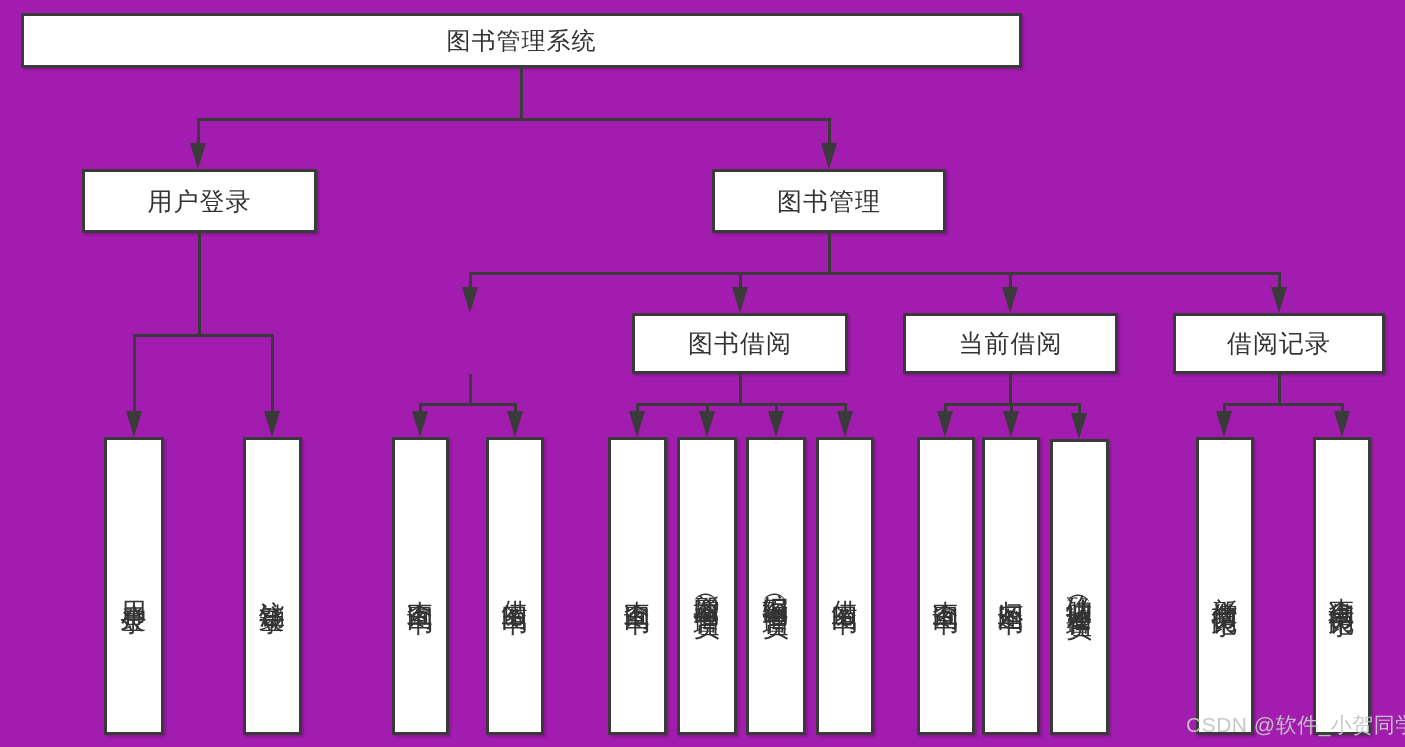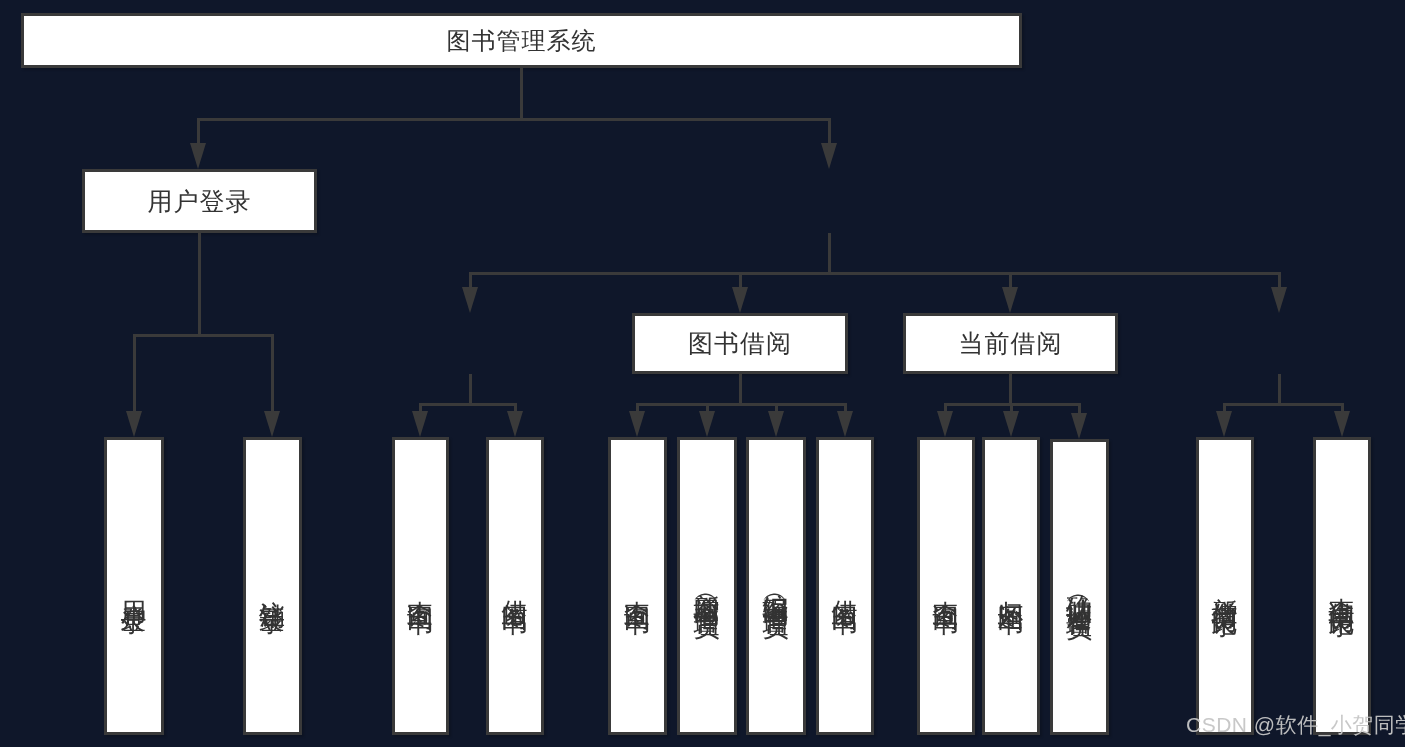--- a/index.html
+++ b/index.html
@@ -1,20 +1,20 @@
 <!DOCTYPE html>
 <html><head>
 <meta charset="utf-8">
 <style>
   html, body { margin: 0; padding: 0; background: #fff; }
   #stage {
     position: relative;
     width: 1405px;
     height: 747px;
-    background: #0f172a;
+    background: #a21caf;
     overflow: hidden;
     font-family: "Liberation Sans", "DejaVu Sans", sans-serif;
     text-decoration: underline;
   }
   .box {
     position: absolute;
     box-sizing: border-box;
     background: #ffffff;
     border: 3px solid #3a3a3a;
     box-shadow: 2px 2px 2px rgba(0,0,0,0.18);
@@ -56,23 +56,25 @@
   }
 </style>
 </head>
 <body>
 
 <div id="stage">
 
   <div class="box h-root" style="left:21px; top:13px; width:1001px; height:55px">图书管理系统</div>
 
   <div class="box h2" style="left:82px; top:169px; width:235px; height:64px">用户登录</div>
+  <div class="box h2" style="left:712px; top:169px; width:234px; height:64px">图书管理</div>
 
   <div class="box h2" style="left:632px; top:313px; width:216px; height:61px">图书借阅</div>
   <div class="box h2" style="left:903px; top:313px; width:215px; height:61px">当前借阅</div>
+  <div class="box h2" style="left:1173px; top:313px; width:212px; height:61px">借阅记录</div>
 
   <div class="box v" style="left:104px; top:437px; width:60px; height:298px">用户登录</div>
   <div class="box v" style="left:243px; top:437px; width:59px; height:298px">注销登录</div>
 
   <div class="box v" style="left:392px; top:437px; width:57px; height:298px">查询图书</div>
   <div class="box v" style="left:486px; top:437px; width:58px; height:298px">借阅图书</div>
 
   <div class="box v" style="left:608px; top:437px; width:59px; height:298px">查询图书</div>
   <div class="box v" style="left:677px; top:437px; width:60px; height:298px">新增图书（管理员）</div>
   <div class="box v" style="left:746px; top:437px; width:60px; height:298px">编辑图书（管理员）</div>

